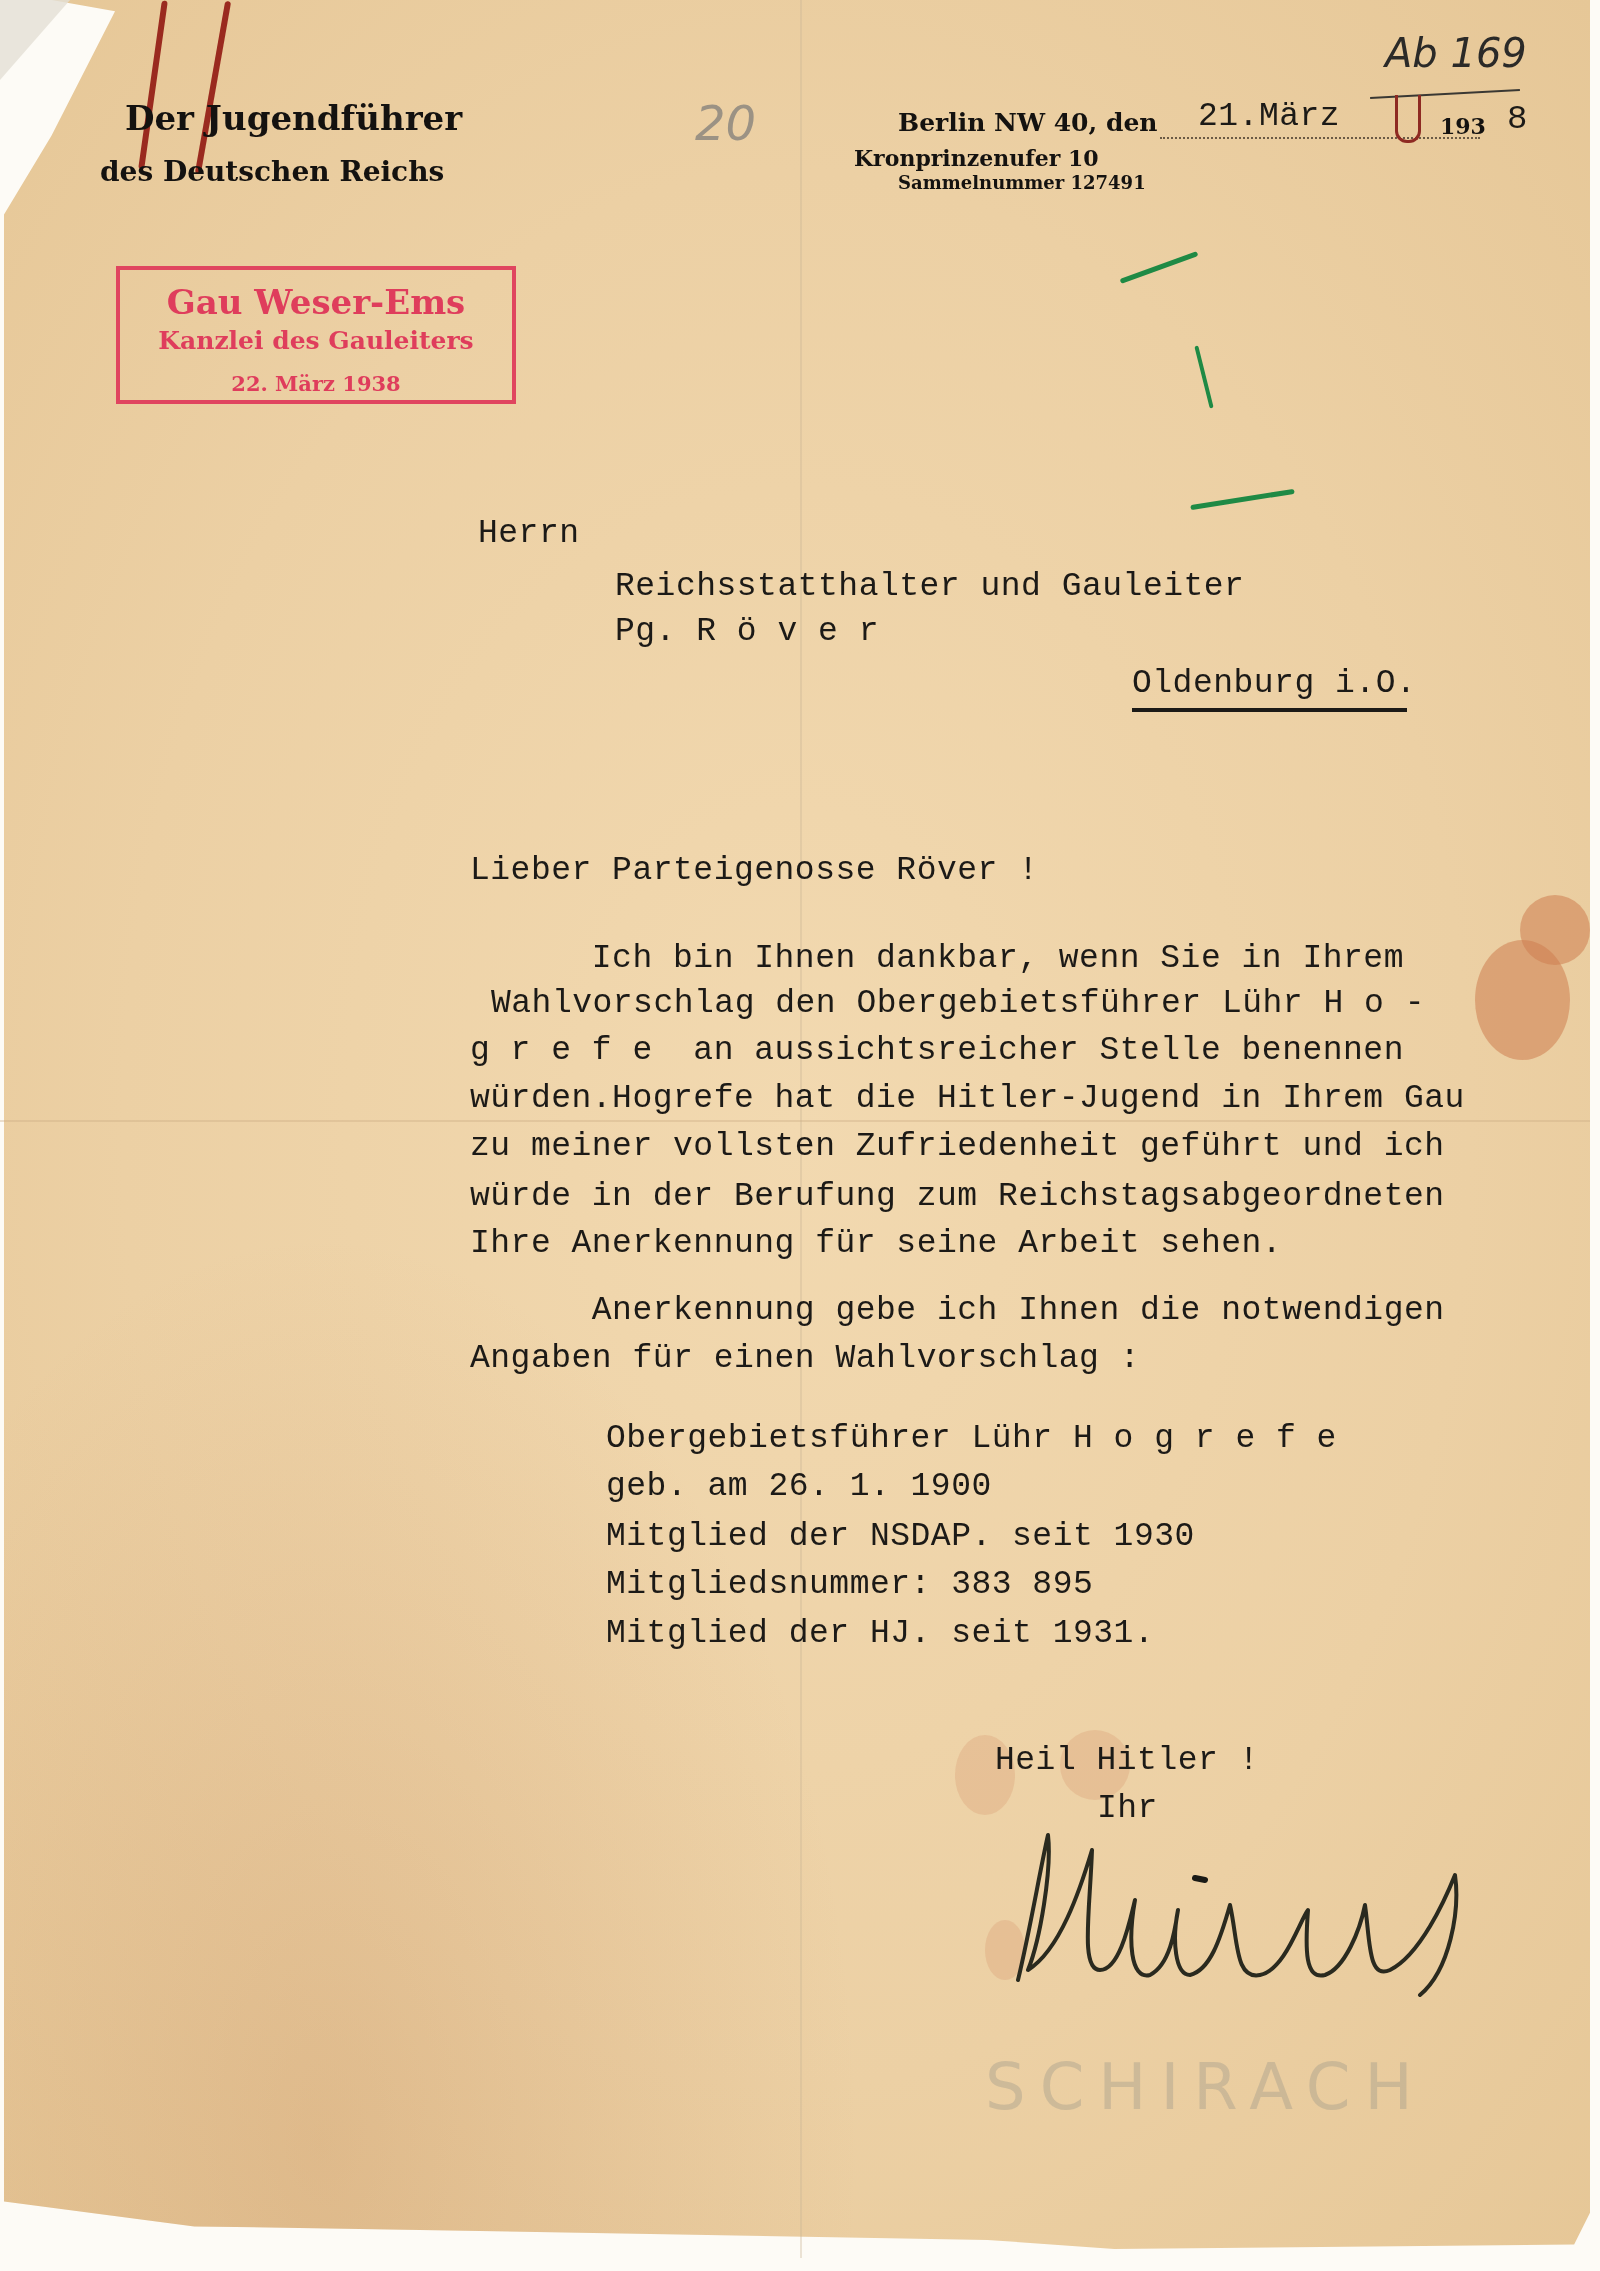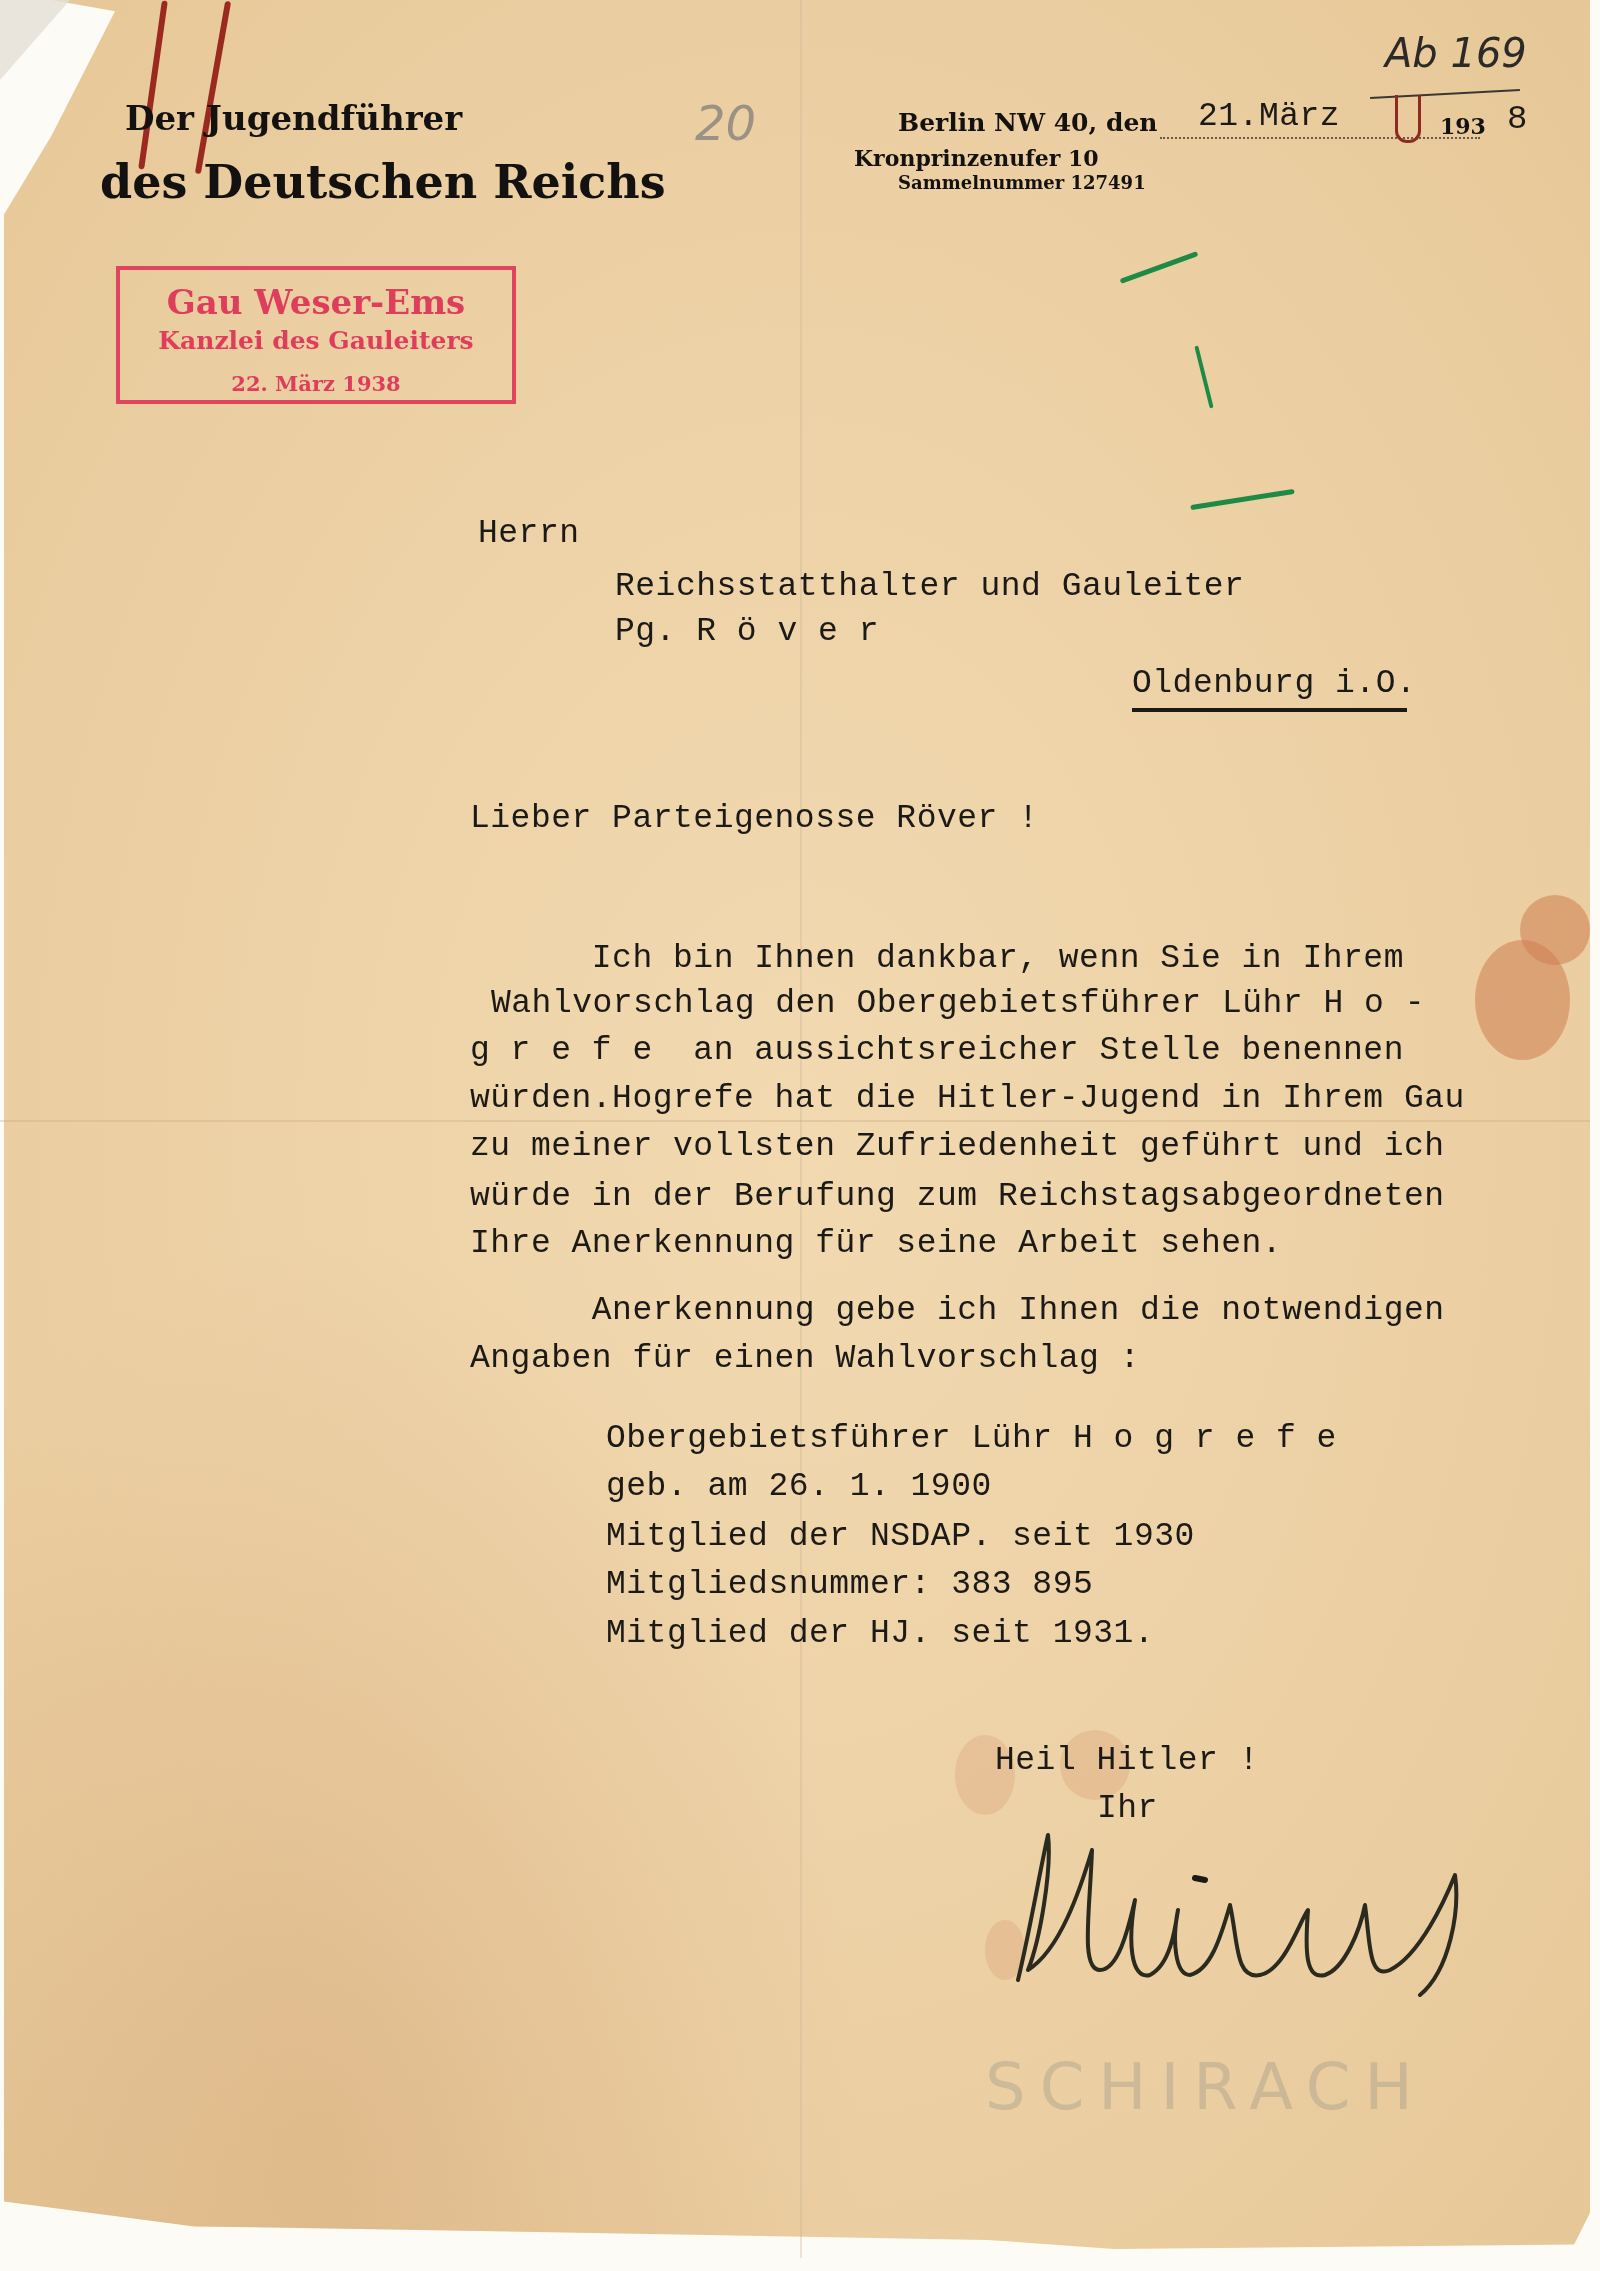--- a/index.html
+++ b/index.html
@@ -22,21 +22,21 @@
     opacity: .8;
   }
   .fold-v { position:absolute; left: 800px; top: 0; width: 2px; height: 2258px; background: rgba(200,180,150,0.35); }
   .fold-h { position:absolute; left: 0; top: 1120px; width: 1590px; height: 2px; background: rgba(200,170,130,0.35); }
 
   .fraktur {
     font-family: "DejaVu Serif", "Liberation Serif", serif;
     font-weight: bold; color: #141210; position: absolute;
   }
   .lh1 { left: 125px; top: 98px; font-size: 34px; }
-  .lh2 { left: 100px; top: 155px; font-size: 46px; }
+  .lh2 { left: 100px; top: 155px; font-size: 28px; }
   .place { left: 898px; top: 108px; font-size: 25px; font-weight: bold; }
   .addr1 { left: 854px; top: 145px; font-size: 22px; font-weight: bold; }
   .addr2 { left: 898px; top: 172px; font-size: 18px; font-weight: bold; }
   .date-dots { position:absolute; left: 1160px; top: 137px; width: 320px; border-bottom: 2px dotted #6b5a45; }
   .type { position: absolute; color: #1c1a17; font-size: 33px; letter-spacing: 0.5px; white-space: pre; }
   .date-typed { left: 1198px; top: 98px; font-size: 33px; }
   .year-pre { left: 1440px; top: 113px; font-size: 22px; font-family: "DejaVu Serif", serif; font-weight: bold; color:#141210; position:absolute; }
   .year-digit { left: 1507px; top: 100px; font-size: 34px; }
 
   .stamp {
@@ -101,21 +101,21 @@
 <div class="green" style="left:1118px;top:265px;width:82px;transform:rotate(-20deg);"></div>
 <div class="green" style="left:1172px;top:375px;width:64px;height:4px;transform:rotate(76deg);"></div>
 <div class="green" style="left:1190px;top:497px;width:105px;transform:rotate(-9deg);"></div>
 
 <div class="type" style="left:478px;top:515px;">Herrn</div>
 <div class="type" style="left:615px;top:568px;">Reichsstatthalter und Gauleiter</div>
 <div class="type" style="left:615px;top:613px;">Pg. R ö v e r</div>
 <div class="type" style="left:1132px;top:665px;">Oldenburg i.O.</div>
 <div class="underline-bar"></div>
 
-<div class="type" style="left:470px;top:800px;">Lieber Parteigenosse Röver !</div>
+<div class="type" style="left:470px;top:852px;">Lieber Parteigenosse Röver !</div>
 
 <div>
   <div class="type" style="left:470px;top:940px;">      Ich bin Ihnen dankbar, wenn Sie in Ihrem</div>
   <div class="type" style="left:491px;top:985px;">Wahlvorschlag den Obergebietsführer Lühr H o -</div>
   <div class="type" style="left:470px;top:1032px;">g r e f e  an aussichtsreicher Stelle benennen</div>
   <div class="type" style="left:470px;top:1080px;">würden.Hogrefe hat die Hitler-Jugend in Ihrem Gau</div>
   <div class="type" style="left:470px;top:1128px;">zu meiner vollsten Zufriedenheit geführt und ich</div>
   <div class="type" style="left:470px;top:1178px;">würde in der Berufung zum Reichstagsabgeordneten</div>
   <div class="type" style="left:470px;top:1225px;">Ihre Anerkennung für seine Arbeit sehen.</div>
 </div>

